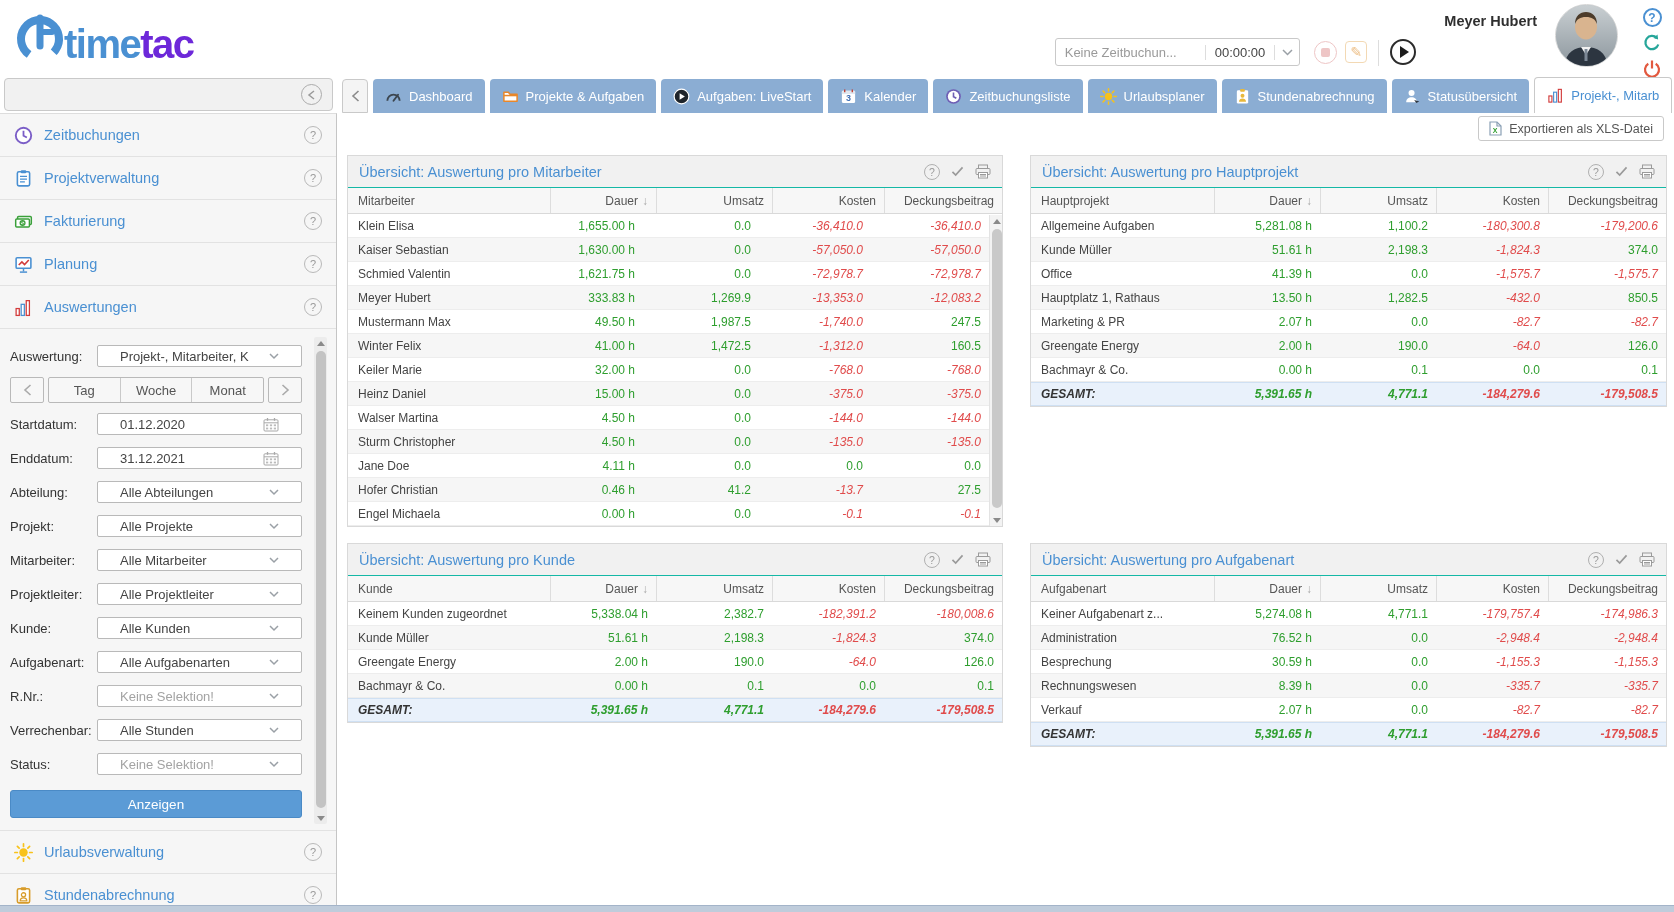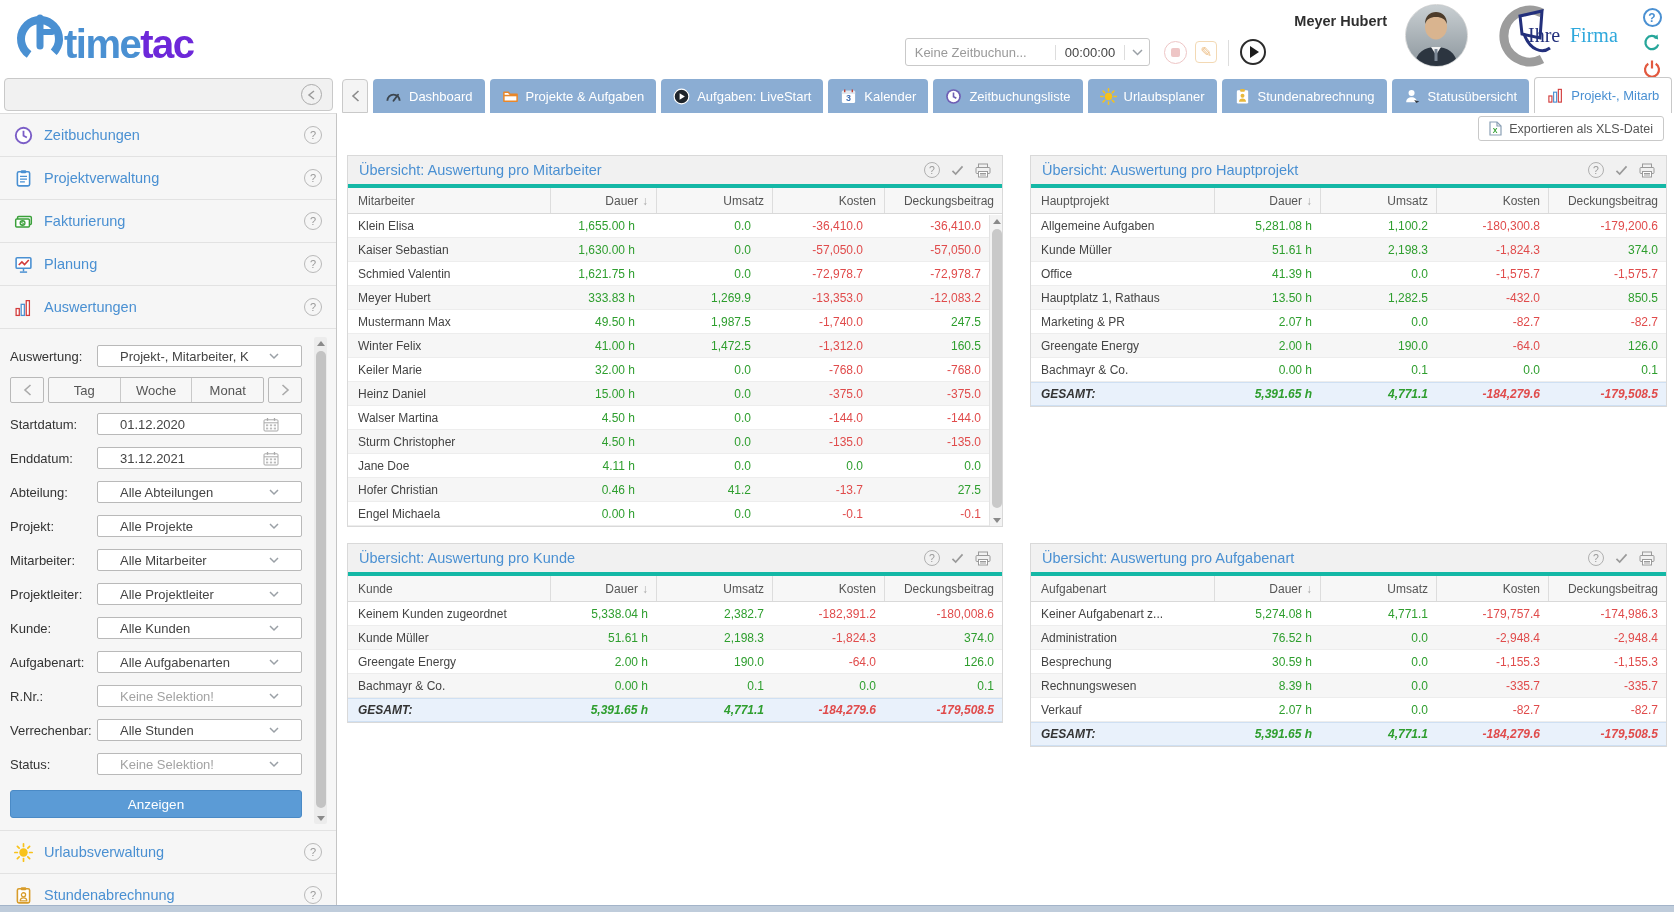--- a/index.html
+++ b/index.html
@@ -87,37 +87,37 @@
   .tri-down{ width:0;height:0;border-left:4px solid transparent;border-right:4px solid transparent;border-top:5px solid #8a8a8a; }
   .sthumb { position:absolute; left:1.5px; width:10px; top:14px; bottom:16px; background:#c3c3c3; border-radius:5px; }
 
   
   .main { position:absolute; left:337px; top:113px; right:0; bottom:7px; background:#fff; overflow:hidden; }
   .export-btn { position:absolute; top:3px; right:10px; height:25px; background:#fff; border:1px solid #c9c9c9;
     border-radius:3px; display:flex; align-items:center; gap:7px; padding:0 10px; font-size:12.5px; color:#555; }
   .grid { position:absolute; left:10px; top:42px; display:grid; grid-template-columns:656px 637px;
     grid-template-rows:388px auto; column-gap:27px; align-items:start; }
   .panel { border:1px solid #d9d9d9; background:#fff; position:relative; }
-  .ptitle { height:32px; background:#f1f1f1; border-bottom:4px solid #14b8a6; display:flex; align-items:center;
+  .ptitle { height:32px; background:#f1f1f1; border-bottom:1px solid #14b8a6; display:flex; align-items:center;
     padding:0 11px; }
   .ptext { color:#4a90d2; font-size:14.5px; }
   .picons { margin-left:auto; display:flex; gap:11px; align-items:center; }
   .thead { height:26px; display:flex; background:#f7f7f7; border-bottom:1px solid #d9d9d9;
     font-size:12px; color:#555; }
   .th { height:100%; display:flex; align-items:center; justify-content:flex-end; padding:0 8px;
     border-left:1px solid #ddd; }
   .th.c0 { flex:1; justify-content:flex-start; border-left:none; padding-left:10px; }
   .th .sort { color:#a9a9a9; margin-left:4px; font-size:12px; }
   .tbody { position:relative; }
   .tr { display:flex; align-items:center; height:24px; border-bottom:1px solid #ededed; background:#fff; }
   .tr:nth-child(even) { background:#f6f6f6; }
   .td { padding:0 8px; font-size:12px; text-align:right; white-space:nowrap; overflow:hidden; }
   .td.c0 { flex:1; text-align:left; color:#444; padding-left:10px; }
   .c1{width:106px;flex:none;} .c2{width:116px;flex:none;} .c3{width:112px;flex:none;} .c4{width:118px;flex:none;}
-  .pos { color:#2e9e2e; } .neg { color:#e04b4b; }
+  .pos { color:#2e9e2e; } .neg { color:#e04b4b;font-style:italic; }
   .tr.total { background:#e9f1fb; border-top:1px solid #cfe0f3; border-bottom:1px solid #cfe0f3; }
   .tr.total .td { font-weight:bold; font-style:italic; }
   .tr.total .td.c0 { color:#333; }
   .panel-scroll .tbody .tr { padding-right:13px; }
   .vscroll { position:absolute; top:59px; right:0; bottom:0; width:13px; background:#f3f3f3;
     border-left:1px solid #e3e3e3; }
   .vthumb { position:absolute; left:1.5px; width:10px; top:14px; bottom:18px; background:#c9c9c9; border-radius:5px; }
 
   .qsmall { width:16px; height:16px; border:1px solid #b0b0b0; border-radius:50%; color:#9a9a9a;
     font-size:10.5px; display:flex; align-items:center; justify-content:center; }
@@ -171,29 +171,20 @@
             </linearGradient>
           </defs>
         <ellipse cx="30" cy="22" rx="11" ry="12.5" fill="#d9b48f"></ellipse>
         <path d="M19 19c0-8 5-12 11-12s11 4 11 12c-2-5-5-7-11-7s-9 2-11 7z" fill="#4c3b2a"></path>
         <path d="M8 61c2-14 11-19 22-19s20 5 22 19z" fill="#2c3540"></path>
         <path d="M25 42h10l-5 8z" fill="#f2f2f2"></path>
         <rect x="28.5" y="44" width="3" height="12" fill="#7c8896"></rect>
       </svg>
     </div>
 
-    <div class="firma-logo">
-      <svg width="128" height="64" viewBox="0 0 128 64">
-        <path d="M52 9 A26 26 0 1 0 52 55" fill="none" stroke="#9c9c9c" stroke-width="9"></path>
-        <path d="M30 12 L52 7 L50 34 L32 30 Z" fill="none" stroke="#23307c" stroke-width="3"></path>
-        <path d="M34 30 C40 46 52 50 60 44" fill="none" stroke="#23307c" stroke-width="3"></path>
-        <text x="38" y="38" font-family="Liberation Serif, DejaVu Serif, serif" font-size="20" fill="#23307c">Ihre</text>
-        <text x="80" y="38" font-family="Liberation Serif, DejaVu Serif, serif" font-size="20" fill="#2ea8dc">Firma</text>
-      </svg>
-    </div>
 
     <div class="corner-icons">
       <span class="q-blue">?</span>
       <span>
         <svg width="20" height="20" viewBox="0 0 20 20">
             <path d="M16.3 11.5A6.6 6.6 0 1 1 14.8 5" fill="none" stroke="#26a69a" stroke-width="2.2"></path>
             <path d="M15.5 1.5l.6 5-4.6-1.4z" fill="#26a69a"></path>
           </svg>
       </span>
       <span>

